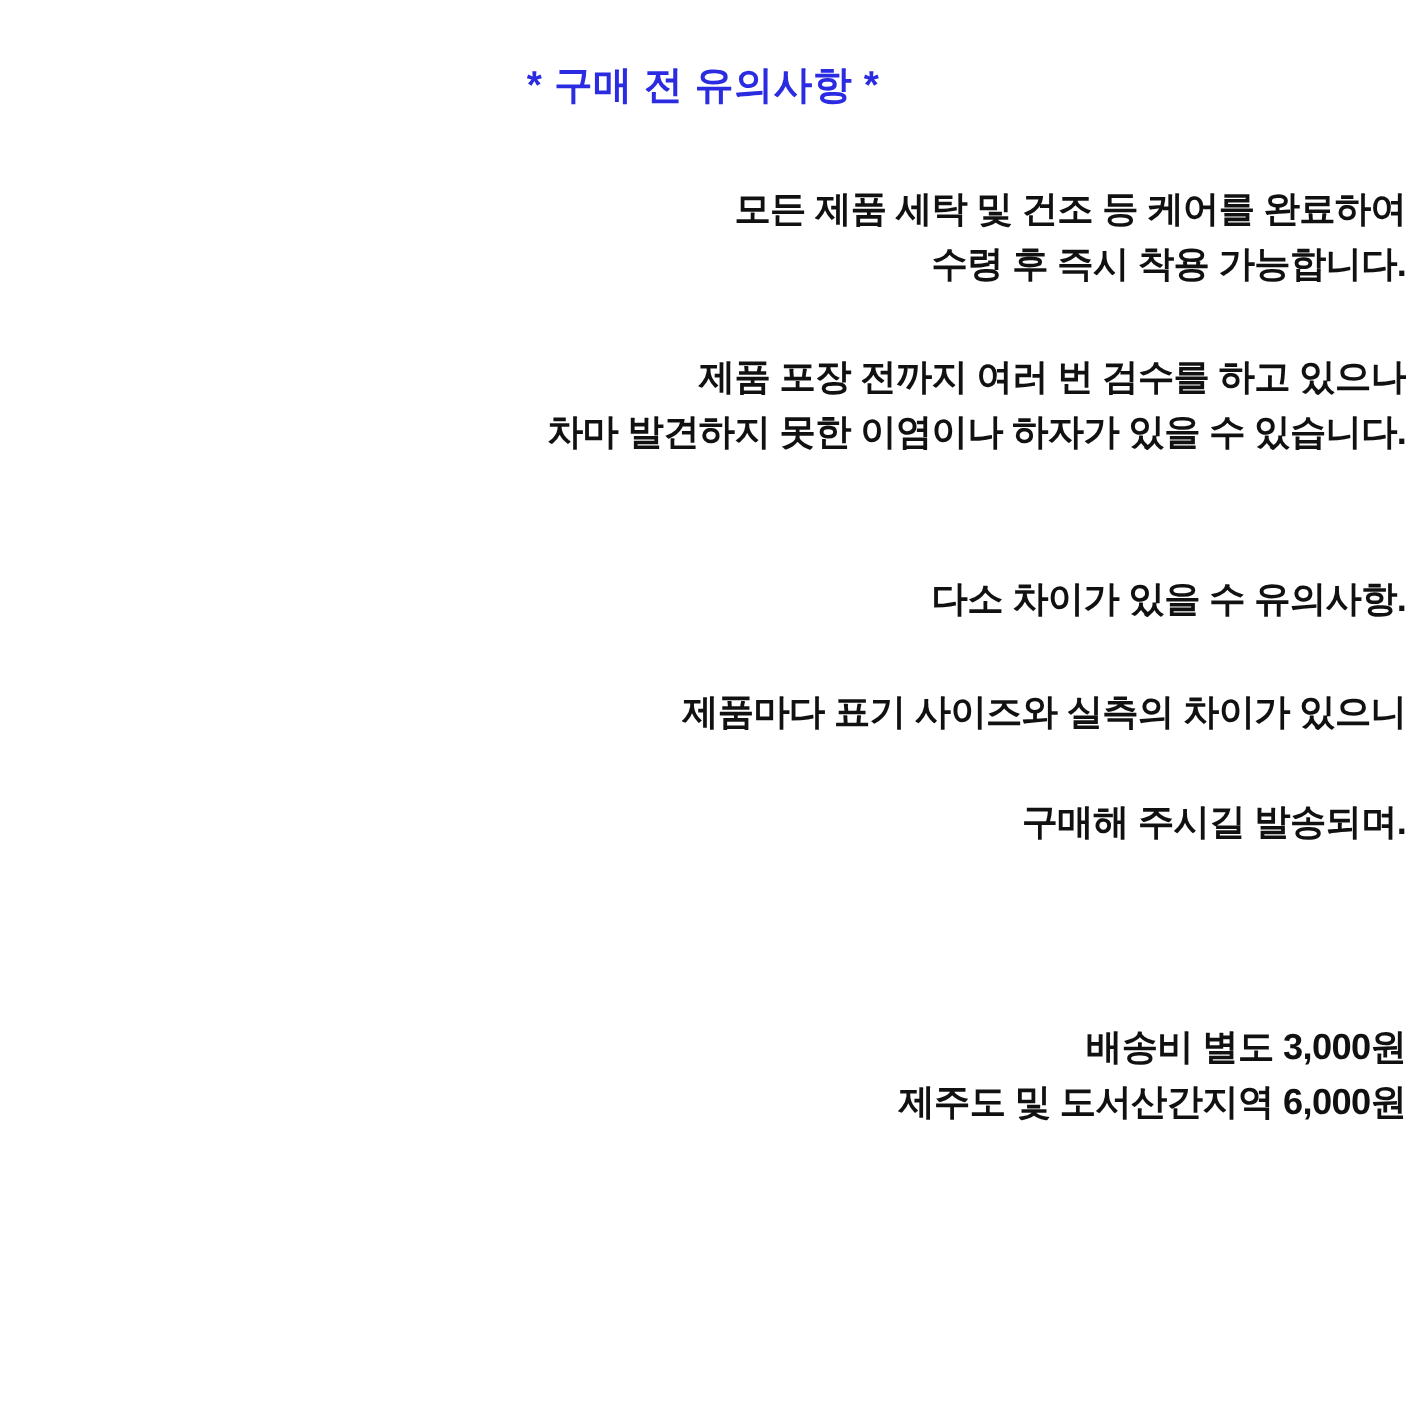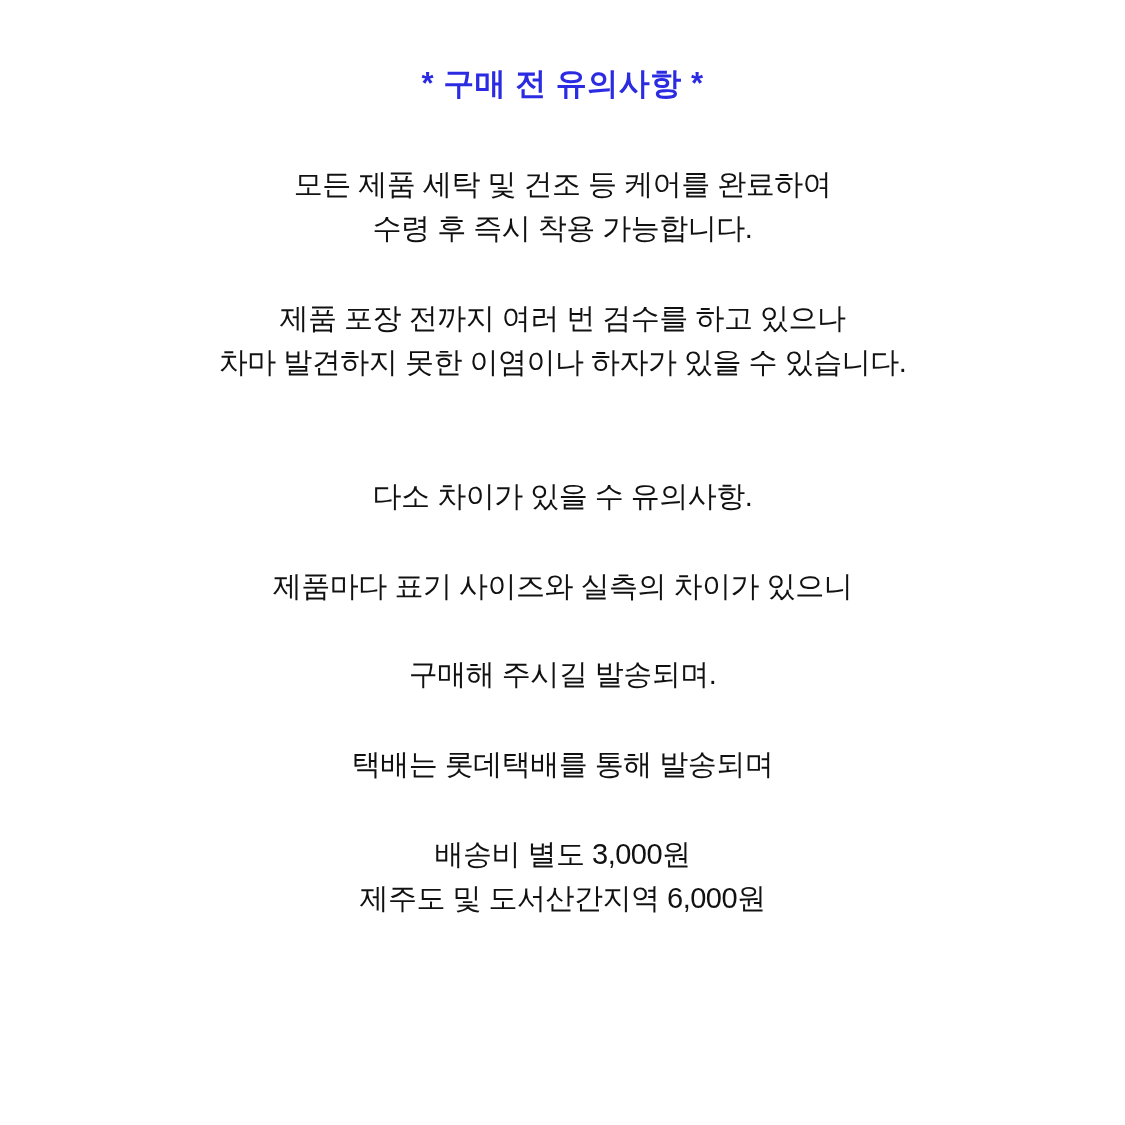--- a/index.html
+++ b/index.html
@@ -8,48 +8,49 @@
     background: #ffffff;
     width: 1125px;
     height: 1125px;
     overflow: hidden;
     font-family: "Liberation Sans", "DejaVu Sans", sans-serif;
   }
   .page {
     width: 1125px;
     height: 1125px;
     box-sizing: border-box;
-    padding-top: 64px;
+    padding-top: 48px;
     text-align: center;
   }
   .title {
     font-size: 31px;
     font-weight: 700;
     line-height: 40px;
     letter-spacing: 0.5px;
     margin: 0 0 58px 0;
   }
   .body-text p {
     font-size: 29px;
-    font-weight: 400;
+    font-weight: 700;
     color: #111111;
     line-height: 44px;
     margin: 0 0 46px 0;
     letter-spacing: -0.5px;
+    text-align: right;
   }
   .body-text p:last-child {
     margin-bottom: 12px;
   }
 </style>
 </head>
 <body>
 
 <div class="page" style="background: rgb(255, 255, 255);">
   <h1 class="title" style="color: rgb(43, 43, 226);">* 구매 전 유의사항 *</h1>
   <div class="body-text">
       <p><span>모든 제품 세탁 및 건조 등 케어를 완료하여</span><br><span>수령 후 즉시 착용 가능합니다.</span></p>
       <p><span>제품 포장 전까지 여러 번 검수를 하고 있으나</span><br><span>차마 발견하지 못한 이염이나 하자가 있을 수 있습니다.</span></p>
       <p><br><span>다소 차이가 있을 수 유의사항.</span></p>
       <p><span>제품마다 표기 사이즈와 실측의 차이가 있으니</span><br><br><span>구매해 주시길 발송되며.</span></p>
-      <p><span>택배는 롯데택배를 통해 발송되며</span><br></p>
+      <p><br></p>
       <p><span>배송비 별도 3,000원</span><br><span>제주도 및 도서산간지역 6,000원</span></p>
     </div>
 </div>
 
 </body></html>

